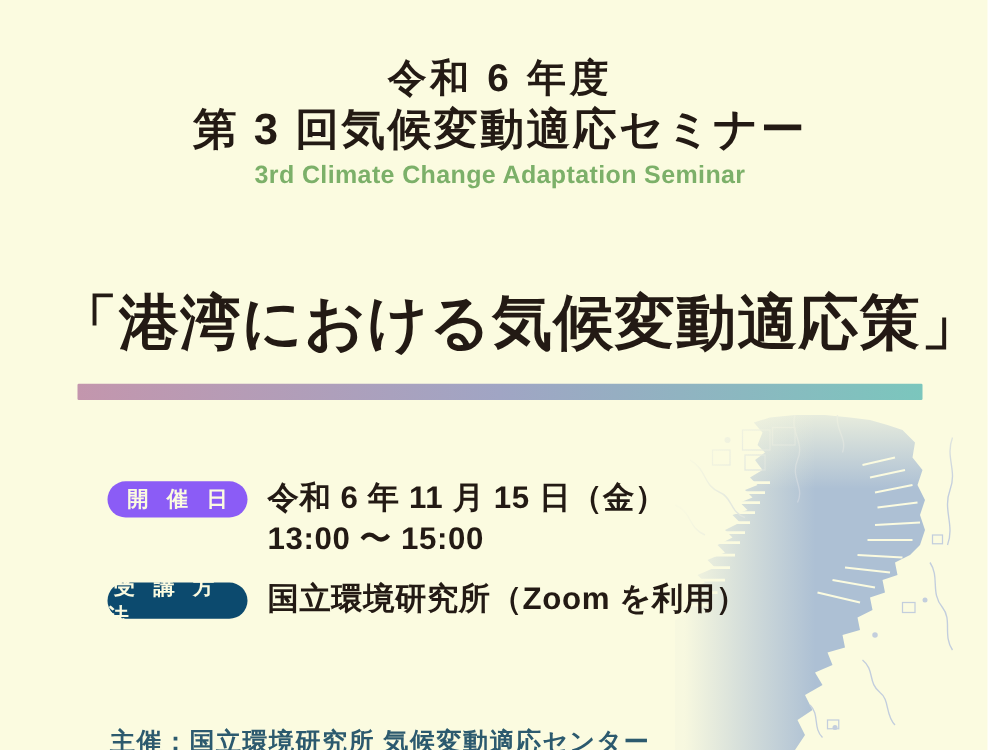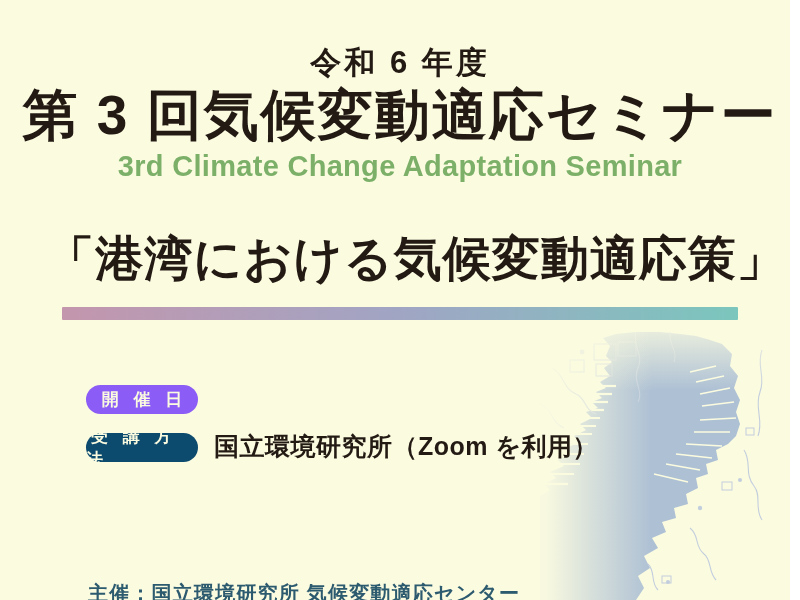--- a/index.html
+++ b/index.html
@@ -51,30 +51,30 @@
   .era-line {
     margin-top: 46px;
     font-size: 31px;
     font-weight: bold;
     color: #231a14;
     letter-spacing: 3px;
     line-height: 1.12;
   }
   .main-title {
     margin-top: 4px;
-    font-size: 55px;
+    font-size: 35px;
     font-weight: bold;
     color: #231a14;
     letter-spacing: 2px;
     line-height: 1.1;
     white-space: nowrap;
   }
   .en-subtitle {
     margin-top: 6px;
-    font-size: 29px;
+    font-size: 20px;
     font-weight: bold;
     color: #7cb069;
     letter-spacing: 0.3px;
     line-height: 1.1;
   }
 
   
   #theme-wrap {
     position: absolute;
     left: 16px;
@@ -249,20 +249,24 @@
   <div id="theme-wrap">
     <div class="theme-title" style="color: rgb(35, 26, 20);">「港湾における気候変動適応策」</div>
   </div>
 
   <div id="rule" style="background: linear-gradient(to right, rgb(195, 150, 173) 0%, rgb(160, 165, 196) 50%, rgb(123, 198, 189) 100%);"></div>
 
   <div id="details">
 
     <div class="detail-row">
       <div class="badge" style="background: #8b5cf6; color: rgb(251, 251, 224);">開 催 日</div>
+      <div class="detail-values">
+        <div class="line" style="color: rgb(35, 26, 20);">令和 6 年 11 月 15 日（金）</div>
+        <div class="line" style="color: rgb(35, 26, 20);">13:00 〜 15:00</div>
+      </div>
     </div>
 
     <div class="detail-row">
       <div class="badge" style="background: #0c4a6e; color: rgb(251, 251, 224);">受 講 方 法</div>
       <div class="detail-values">
         <div class="line" style="color: rgb(35, 26, 20);">国立環境研究所（Zoom を利用）</div>
       </div>
     </div>
 
   </div>

